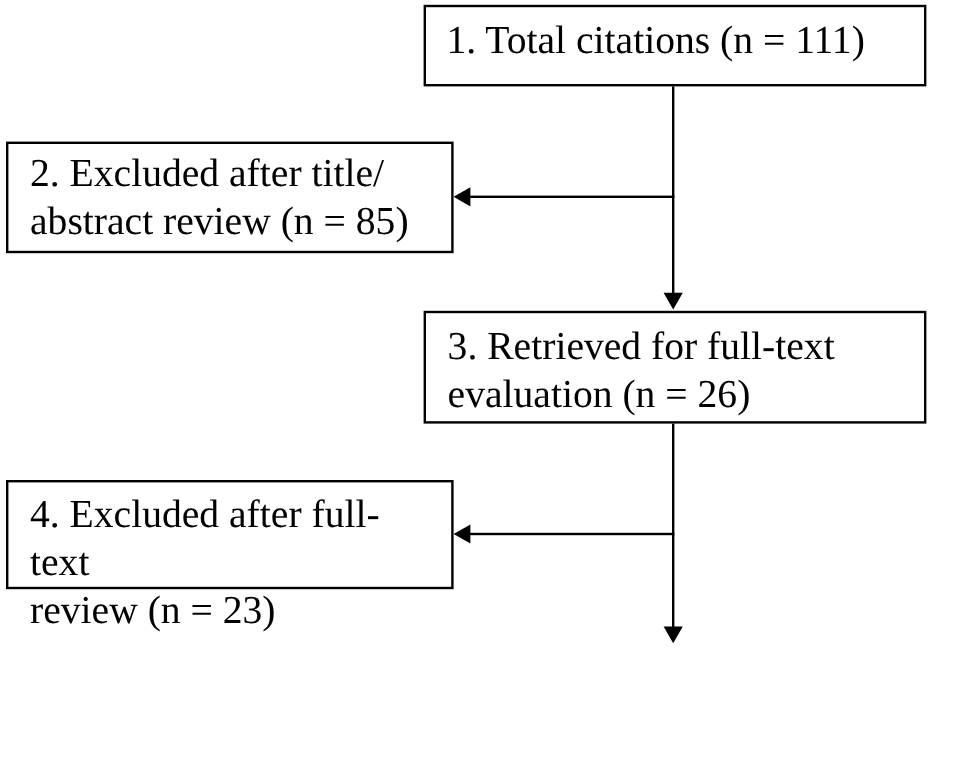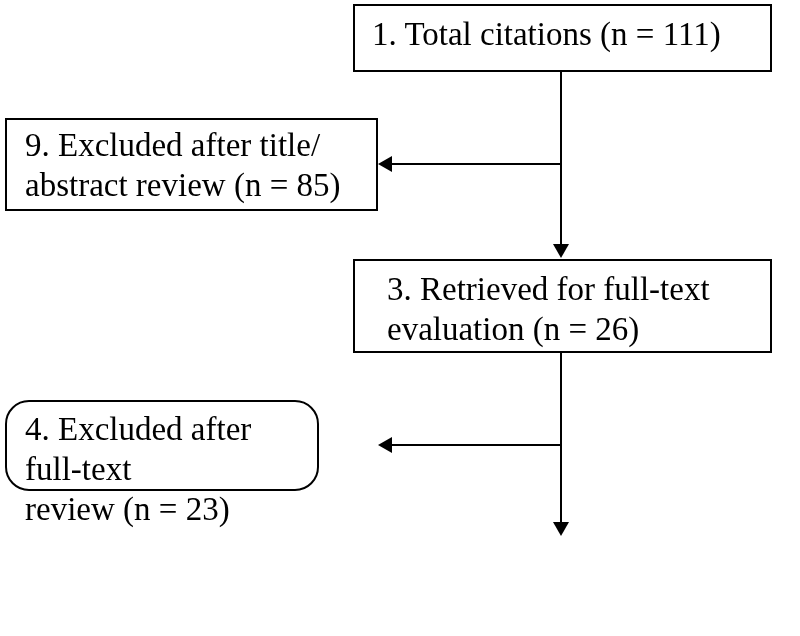--- a/index.html
+++ b/index.html
@@ -25,22 +25,22 @@
   .box .label {
     display: block;
     font-size: 33px;
     line-height: 40px;
     white-space: pre-wrap;
     letter-spacing: 0px;
   }
   
   .box1 { left: 353px; top: 4px;   width: 419px; height: 68px; padding: 8px 8px 0 17px; }
   .box2 { left: 5px;   top: 118px; width: 373px; height: 93px; padding: 5px 6px 0 18px; }
-  .box3 { left: 353px; top: 259px; width: 419px; height: 94px; padding: 8px 6px 0 32px; }
-  .box4 { left: 5px;   top: 400px; width: 314px; height: 91px; padding: 7px 18px 0 18px; border-radius: 24px; }
+  .box3 { left: 353px; top: 259px; width: 419px; height: 94px; padding: 8px 6px 0 18px; }
+  .box4 { left: 5px;   top: 400px; width: 373px; height: 91px; padding: 7px 18px 0 18px; }
   .box5 { left: 328px; top: 538px; width: 465px; height: 92px; padding: 9px 6px 0 23px; }
 
   
   .line {
     position: absolute;
     background: #000000;
   }
   .line-v1 { left: 560px; top: 72px;  width: 2px;  height: 174px; }
   .line-h1 { left: 390px; top: 163px; width: 172px; height: 2px; }
   .line-v2 { left: 560px; top: 353px; width: 2px;  height: 171px; }
@@ -70,21 +70,21 @@
 </head>
 <body>
 
 <div class="canvas">
 
   <div class="box box1">
     <span class="label">1. Total citations (n = 111)</span>
   </div>
 
   <div class="box box2">
-    <span class="label">9. Excluded after title/
+    <span class="label">2. Excluded after title/
 abstract review (n = 85)</span>
   </div>
 
   <div class="box box3">
     <span class="label">3. Retrieved for full-text
 evaluation (n = 26)</span>
   </div>
 
   <div class="box box4">
     <span class="label">4. Excluded after full-text

